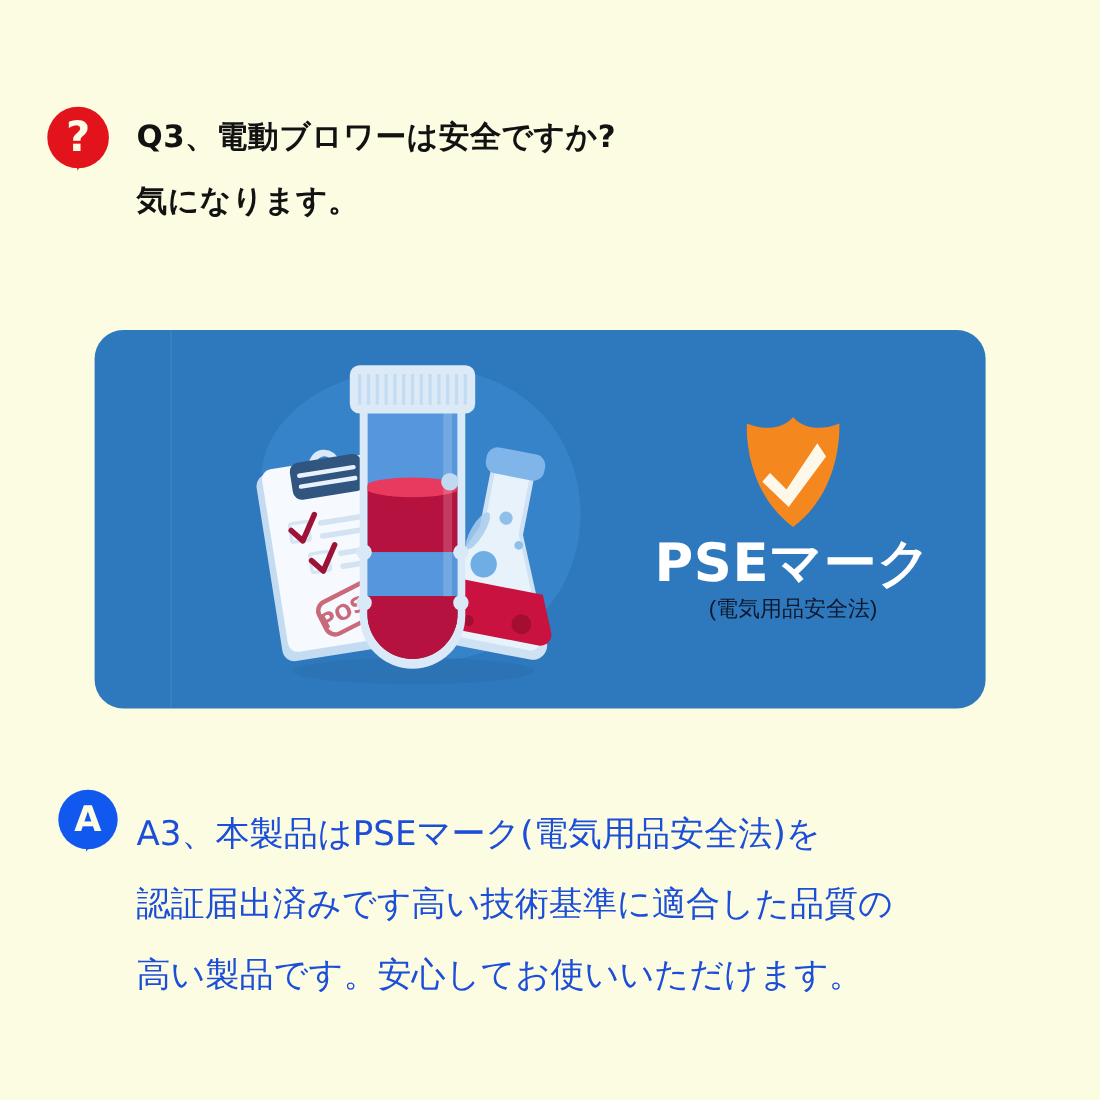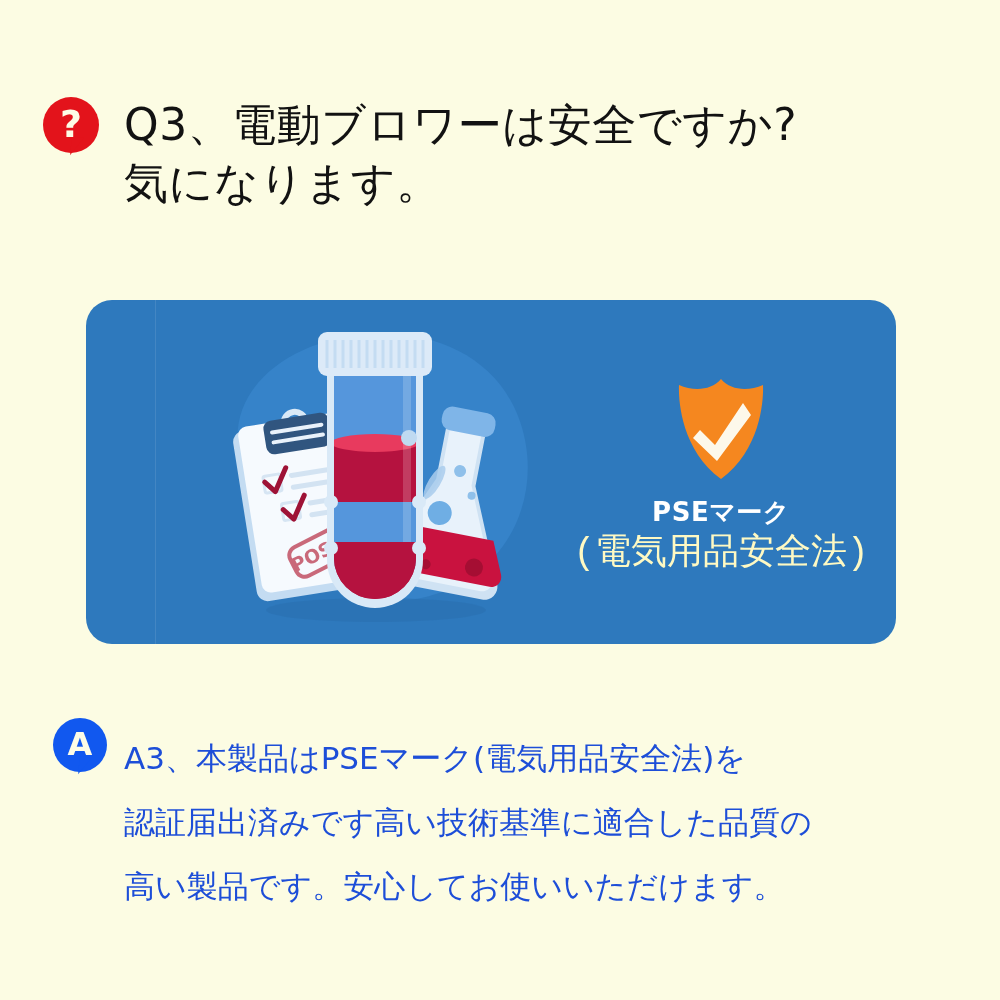--- a/index.html
+++ b/index.html
@@ -58,23 +58,23 @@
     font-weight: bold;
     font-family: "DejaVu Sans", sans-serif;
     z-index: 2;
   }
   #question-text {
     position: absolute;
     left: 124px;
     top: 96px;
     width: 800px;
     color: #121212;
-    font-size: 44px;
+    font-size: 28px;
     line-height: 58px;
-    font-weight: 400;
+    font-weight: 700;
     letter-spacing: 0.5px;
     font-family: "DejaVu Sans", sans-serif;
     white-space: pre-line;
   }
 
   
   #info-card {
     position: absolute;
     left: 86px;
     top: 300px;
@@ -107,33 +107,33 @@
     height: 215px;
     text-align: center;
   }
   #pse-shield {
     display: block;
     margin: 0 auto;
   }
   #pse-title {
     margin-top: 8px;
     color: #ffffff;
-    font-size: 26px;
+    font-size: 48px;
     font-weight: bold;
     line-height: 42px;
     letter-spacing: 0.5px;
     font-family: "DejaVu Sans", sans-serif;
   }
   #pse-subtitle {
     margin-top: 2px;
-    color: #fef9c3;
-    font-size: 36px;
+    color: #0f172a;
+    font-size: 20px;
     font-weight: 400;
     line-height: 38px;
-    font-family: Liberation Mono, monospace;
+    font-family: Liberation Sans, sans-serif;
   }
 
   
   #answer-block {
     position: absolute;
     left: 0;
     top: 700px;
     width: 1000px;
     height: 260px;
   }

